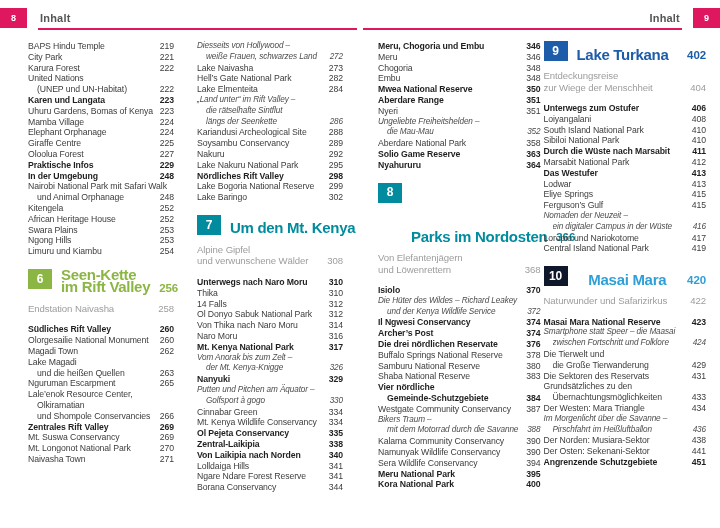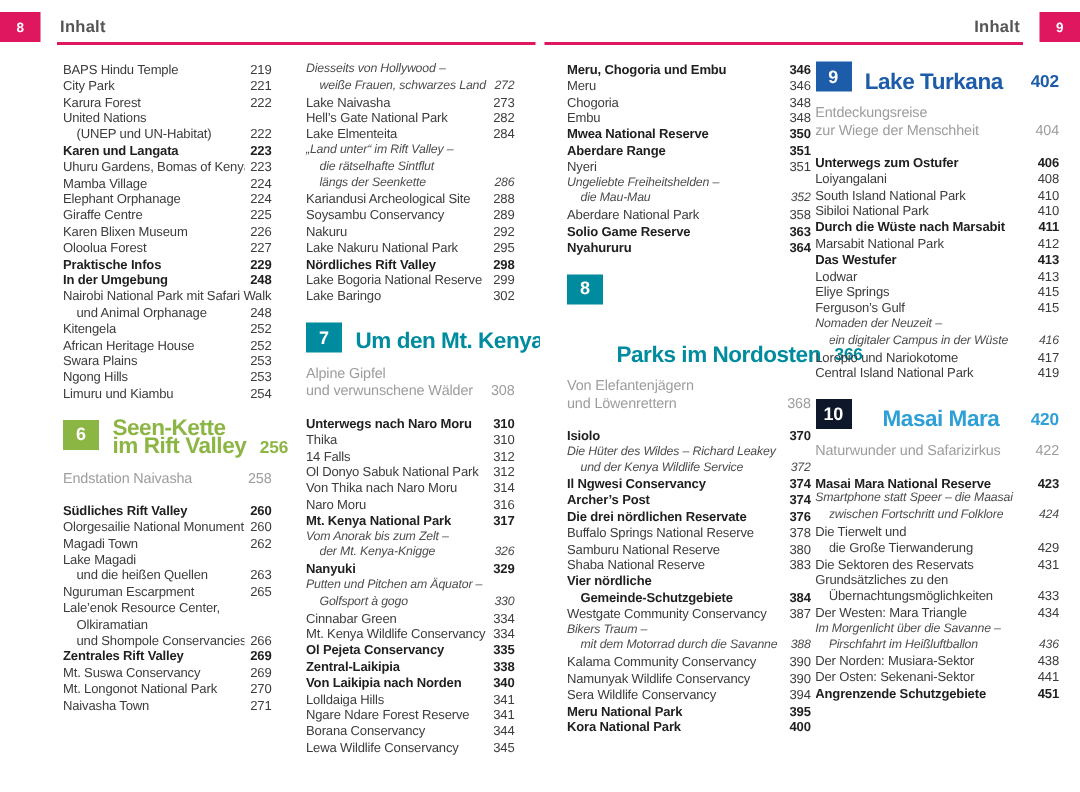--- a/index.html
+++ b/index.html
@@ -10,21 +10,21 @@
   #box-left{left:0}
   #box-right{right:0}
   .htitle{position:absolute;top:12px;font-size:11px;font-weight:bold;color:#555;letter-spacing:.2px}
   #title-left{left:40px}
   #title-right{right:40px}
   .hrule{position:absolute;top:28px;height:2px;background:#de175f}
   #rule-left{left:38px;width:319px}
   #rule-right{left:363px;width:319px}
   .content{position:absolute;top:37px;left:0;right:0;bottom:0;display:flex}
   .page{width:360px;display:flex;overflow:hidden}
-  #page-left{padding:4px 17px 0 42px;gap:23px}
+  #page-left{padding:4px 17px 0 28px;gap:23px}
   #page-right{padding:4px 14px 0 18px;gap:3px}
   .col{flex:1;min-width:0}
   .row{font-size:8.7px;line-height:10.8px;color:#3c3c3c;letter-spacing:-.1px}
   .line{white-space:nowrap}
   .line.flex{display:flex}
   .line .nm{flex:1;overflow:hidden}
   .line .pg{text-align:right;padding-left:4px}
   .indent{padding-left:9px}
   .row-bold{font-weight:bold;color:#1f1f1f}
   .row-italic{font-style:italic;font-size:8.2px;color:#4c4c4c}
@@ -101,26 +101,20 @@
             </div>
           </div>
           <div class="row row-item">
             <div class="line flex">
               <span class="nm">Giraffe Centre</span>
               <span class="pg">225</span>
             </div>
           </div>
           <div class="row row-item">
             <div class="line flex">
-              <span class="nm">Karen Blixen Museum</span>
-              <span class="pg">226</span>
-            </div>
-          </div>
-          <div class="row row-item">
-            <div class="line flex">
               <span class="nm">Oloolua Forest</span>
               <span class="pg">227</span>
             </div>
           </div>
           <div class="row row-bold">
             <div class="line flex">
               <span class="nm">Praktische Infos</span>
               <span class="pg">229</span>
             </div>
           </div>
@@ -436,26 +430,20 @@
           <div class="row row-item">
             <div class="line flex">
               <span class="nm">Ngare Ndare Forest Reserve</span>
               <span class="pg">341</span>
             </div>
           </div>
           <div class="row row-item">
             <div class="line flex">
               <span class="nm">Borana Conservancy</span>
               <span class="pg">344</span>
-            </div>
-          </div>
-          <div class="row row-item">
-            <div class="line flex">
-              <span class="nm">Lewa Wildlife Conservancy</span>
-              <span class="pg">345</span>
             </div>
           </div>
         </div>
     </div>
     <div class="page" id="page-right">
       <div class="col">
           <div class="row row-bold">
             <div class="line flex">
               <span class="nm">Meru, Chogoria und Embu</span>
               <span class="pg">346</span>

